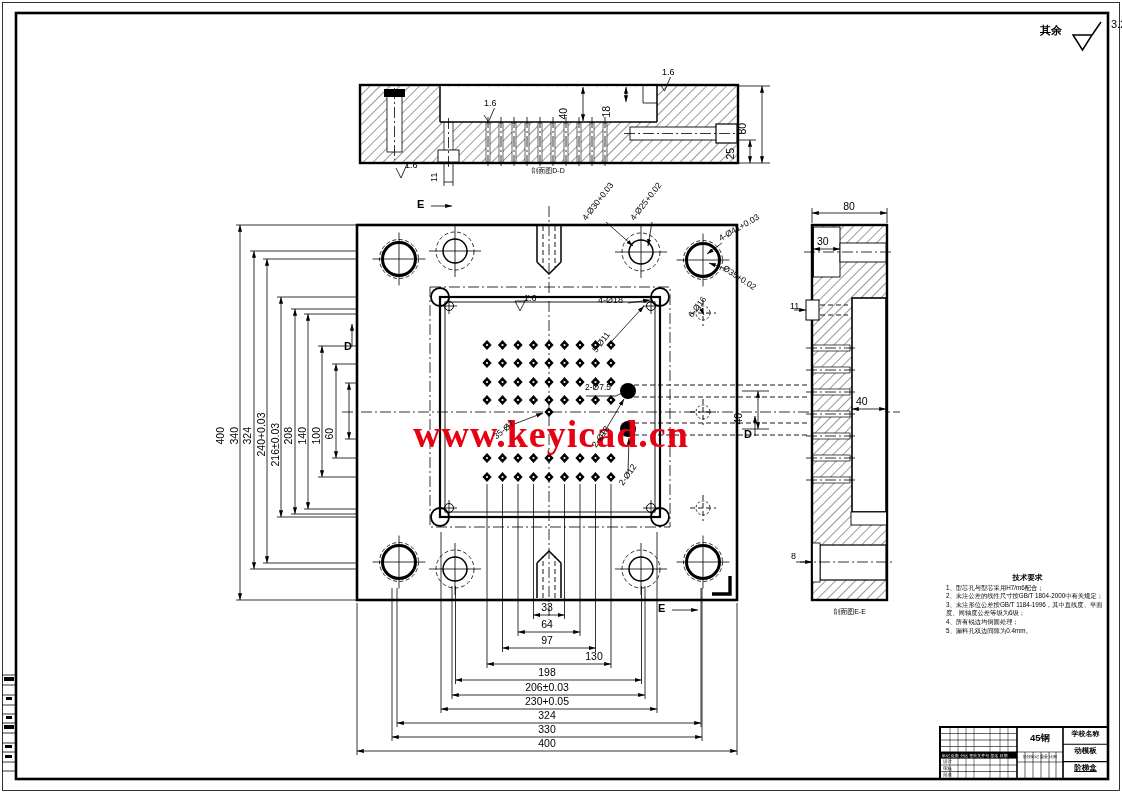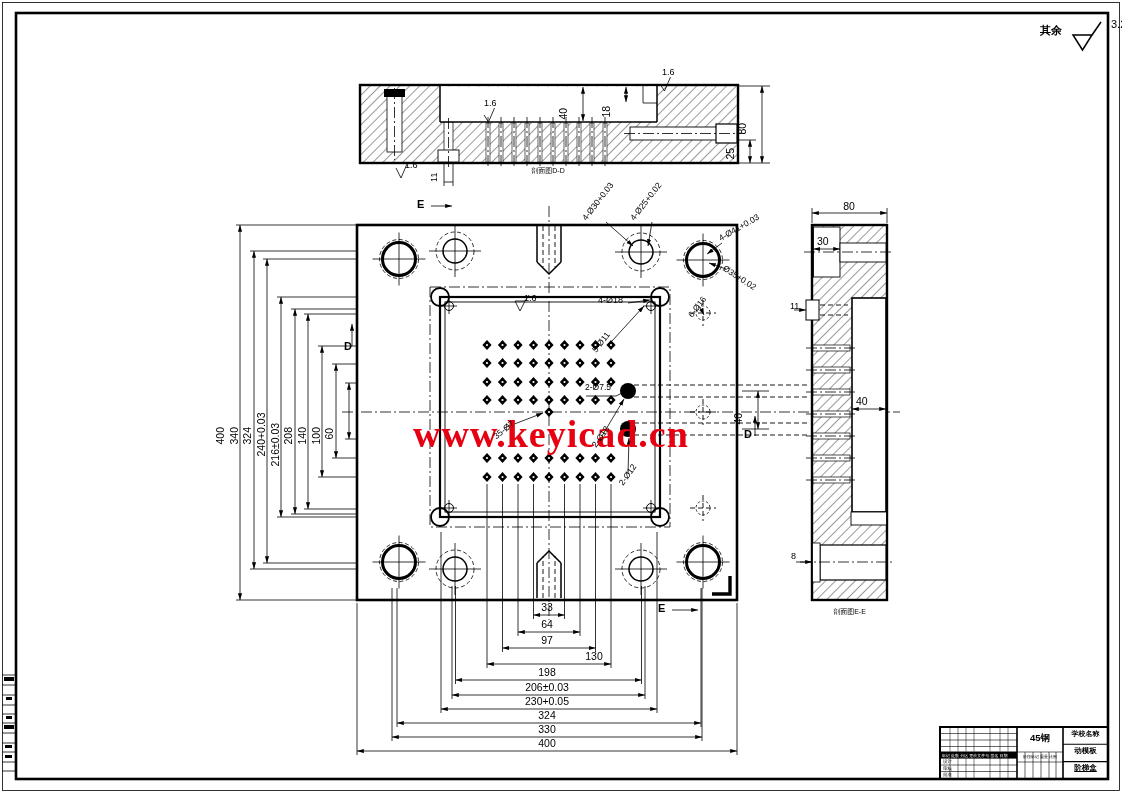--- a/index.html
+++ b/index.html
@@ -505,20 +505,28 @@
 <span class="t s8 r55" style="left:625px;top:478px;">2-Ø12</span>
 <span class="t s8 r40" style="left:498px;top:432px;">35-Ø7</span>
 
 <span class="t s10 c" style="left:824px;top:201px;width:50px;">80</span>
 <span class="t s10" style="left:817px;top:236px;">30</span>
 <span class="t s9" style="left:790px;top:302px;">11</span>
 <span class="t s10" style="left:856px;top:396px;">40</span>
 <span class="t s9" style="left:791px;top:552px;">8</span>
 <span class="t s7 c" style="left:812px;top:608px;width:75px;">剖面图E-E</span>
 
+<div class="notes">
+  <div class="ttl">技术要求</div>
+  <div>1、型芯孔与型芯采用H7/m6配合；</div>
+  <div>2、未注公差的线性尺寸按GB/T 1804-2000中有关规定；</div>
+  <div>3、未注形位公差按GB/T 1184-1996，其中直线度、平面度、同轴度公差等级为6级；</div>
+  <div>4、所有锐边均倒圆处理；</div>
+  <div>5、漏料孔双边间隙为0.4mm。</div>
+</div>
 
 <span class="t b c tb-t" style="left:1064px;top:730px;width:43px;font-size:7px;">学校名称</span>
 <span class="t b c tb-t" style="left:1064px;top:747px;width:43px;font-size:7.5px;">动模板</span>
 <span class="t b c tb-t" style="left:1064px;top:764px;width:43px;font-size:7.5px;text-decoration:underline;">阶梯盒</span>
 <span class="t b c tb-t" style="left:1018px;top:733px;width:44px;font-size:9.5px;">45钢</span>
 <span class="tb-t" style="left:942px;top:752.5px;width:74px;font-size:4px;color:#fff;">标记 处数 分区 更改文件号 签名 日期</span>
 <span class="tb-t" style="left:943px;top:759px;font-size:4.5px;" actable="false">设计</span>
 <span class="tb-t" style="left:943px;top:765.5px;font-size:4.5px;">审核</span>
 <span class="tb-t" style="left:943px;top:772px;font-size:4.5px;">批准</span>
 <span class="tb-t c" style="left:1018px;top:753.5px;width:44px;font-size:4px;">阶段标记 重量 比例</span>

